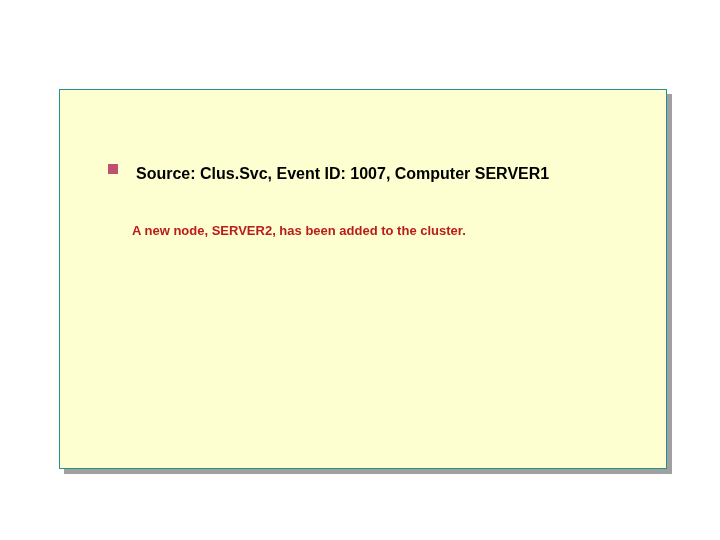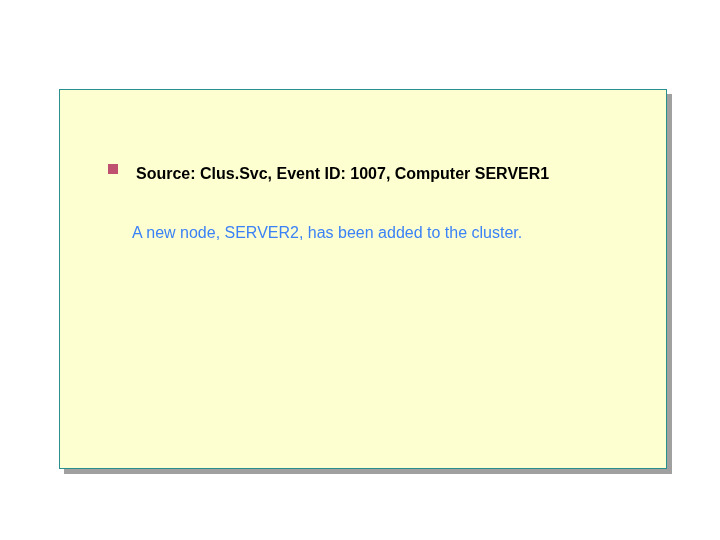--- a/index.html
+++ b/index.html
@@ -46,23 +46,23 @@
       flex-shrink: 0;
       margin-top: 4px;
     }
     .bullet-text {
       font-size: 16px;
       font-weight: bold;
       color: #000000;
       line-height: 1.3;
     }
     .body-text {
-      font-size: 16px;
-      font-weight: normal;
-      color: #3b82f6;
+      font-size: 13px;
+      font-weight: bold;
+      color: #b91c1c;
       margin-left: 24px;
       margin-top: 26px;
       line-height: 1.3;
     }
   </style>
 </head>
 <body>
 
 <div class="panel-shadow"></div>
 <div class="panel">

